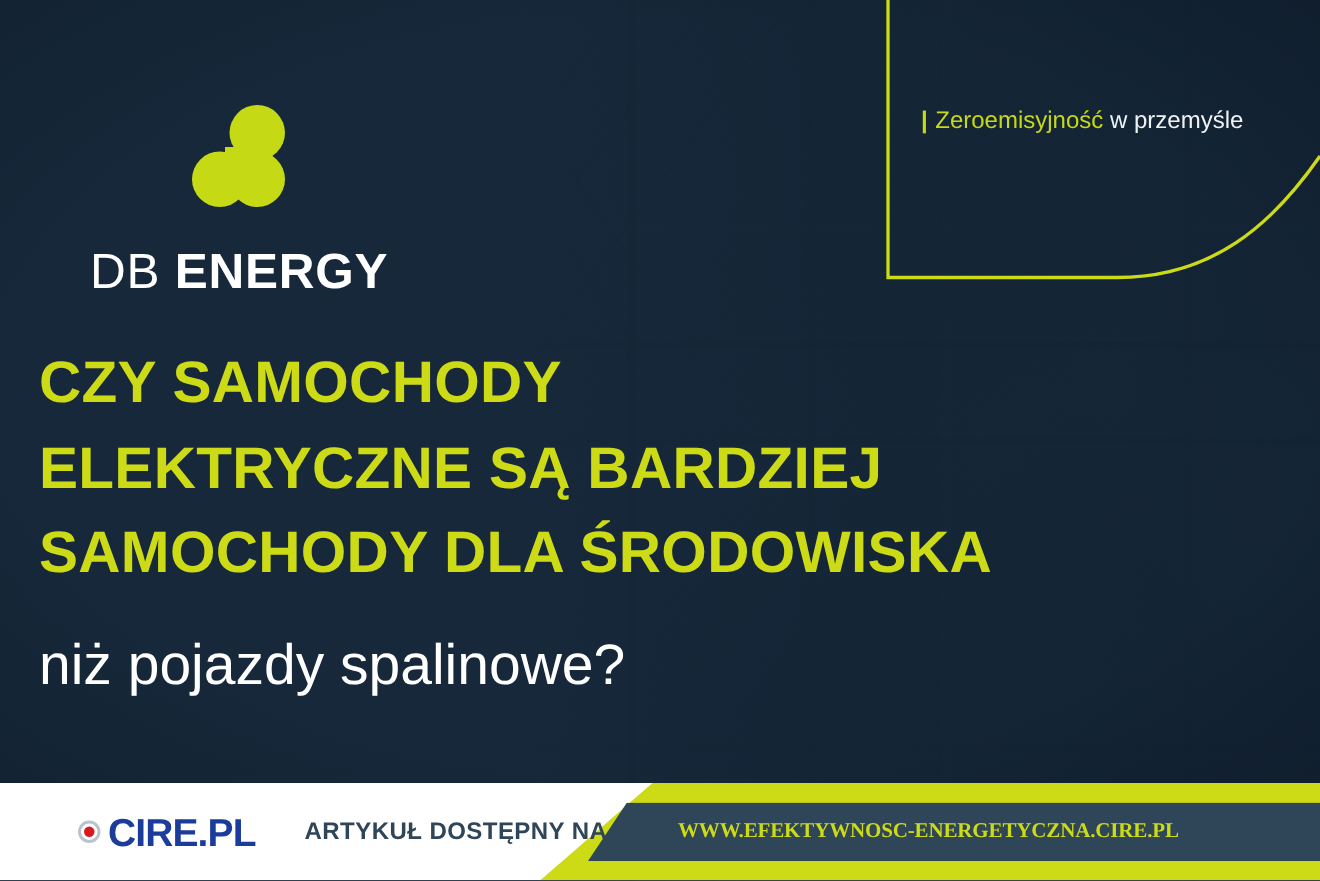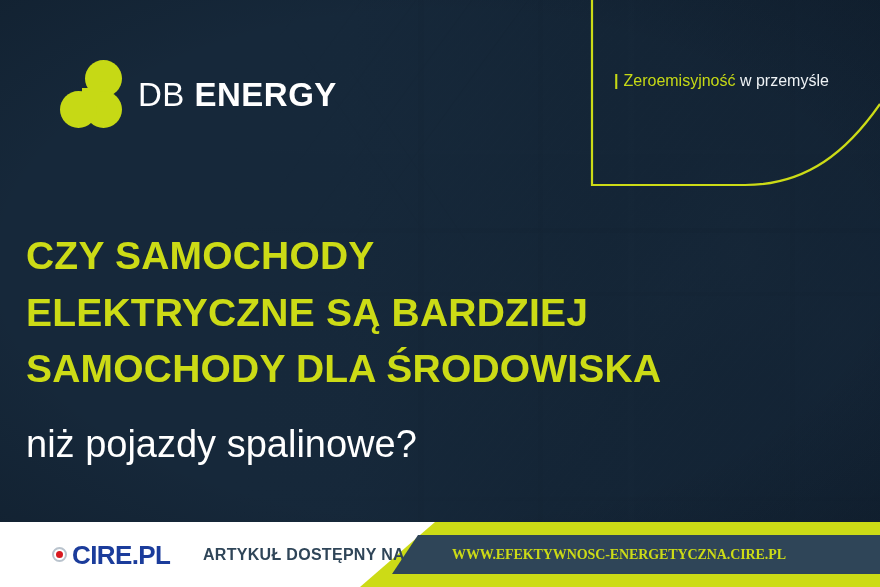--- a/index.html
+++ b/index.html
@@ -76,21 +76,21 @@
   }
   .bg-vignette {
     position:absolute; left:0; top:0; right:0; bottom:0;
     background:radial-gradient(ellipse 110% 95% at 50% 45%, rgba(0,0,0,0) 45%, rgba(5,12,20,0.55) 100%);
   }
 
   
   .frame-svg { position:absolute; left:0; top:0; width:880px; height:587px; pointer-events:none; }
 
   
-  .logo { position:absolute; left:60px; top:60px; display:flex; align-items:center; gap:16px; }
+  .logo { position:absolute; left:60px; top:70px; display:flex; align-items:center; gap:26px;flex-direction:column; }
   .logo-mark { position:relative; width:62px; height:68px; }
   .logo-mark span { position:absolute; border-radius:50%; background:#c6d915; display:block; }
   .logo-mark .lobe-top    { width:37px; height:37px; left:25px; top:0px; }
   .logo-mark .lobe-right  { width:37px; height:37px; left:25px; top:31px; }
   .logo-mark .lobe-left   { width:37px; height:37px; left:0px;  top:31px; }
   .logo-mark .lobe-fill   { width:18px; height:18px; left:22px; top:28px; border-radius:0; }
   .logo-text { font-size:33px; color:#ffffff; letter-spacing:.5px; white-space:nowrap; line-height:1; }
   .logo-text .db { font-weight:300; }
   .logo-text .energy { font-weight:600; }
 

